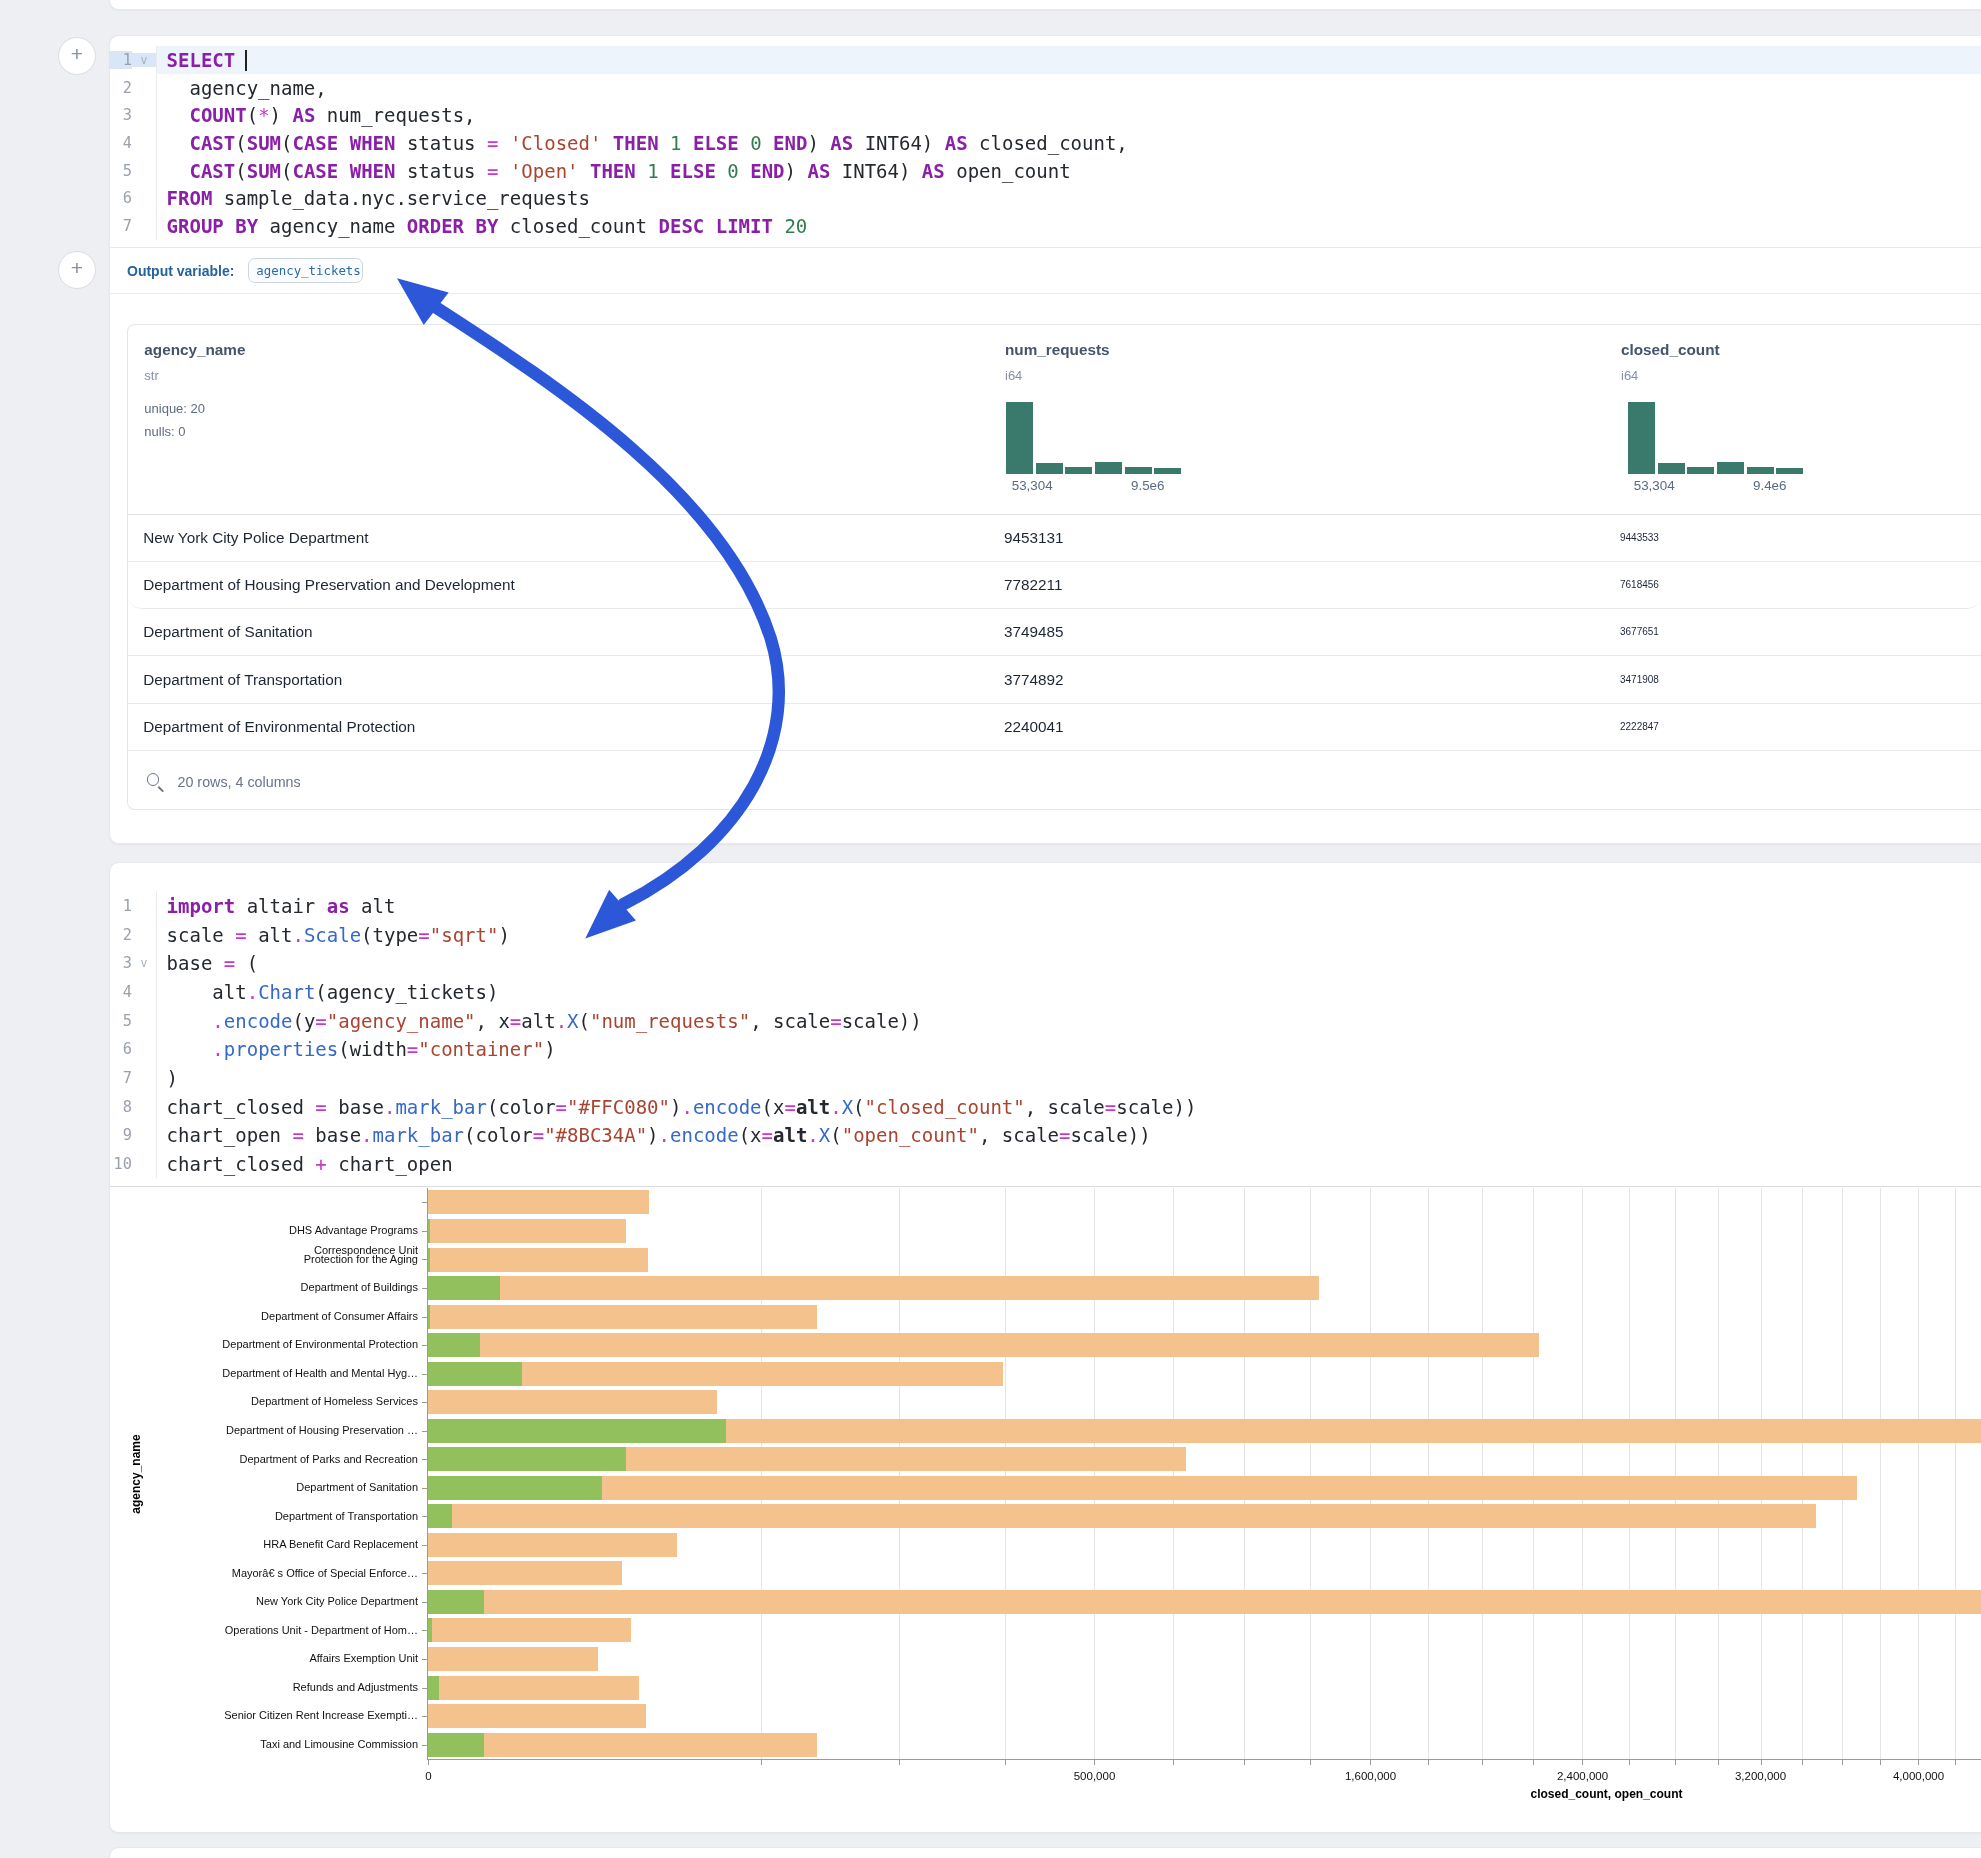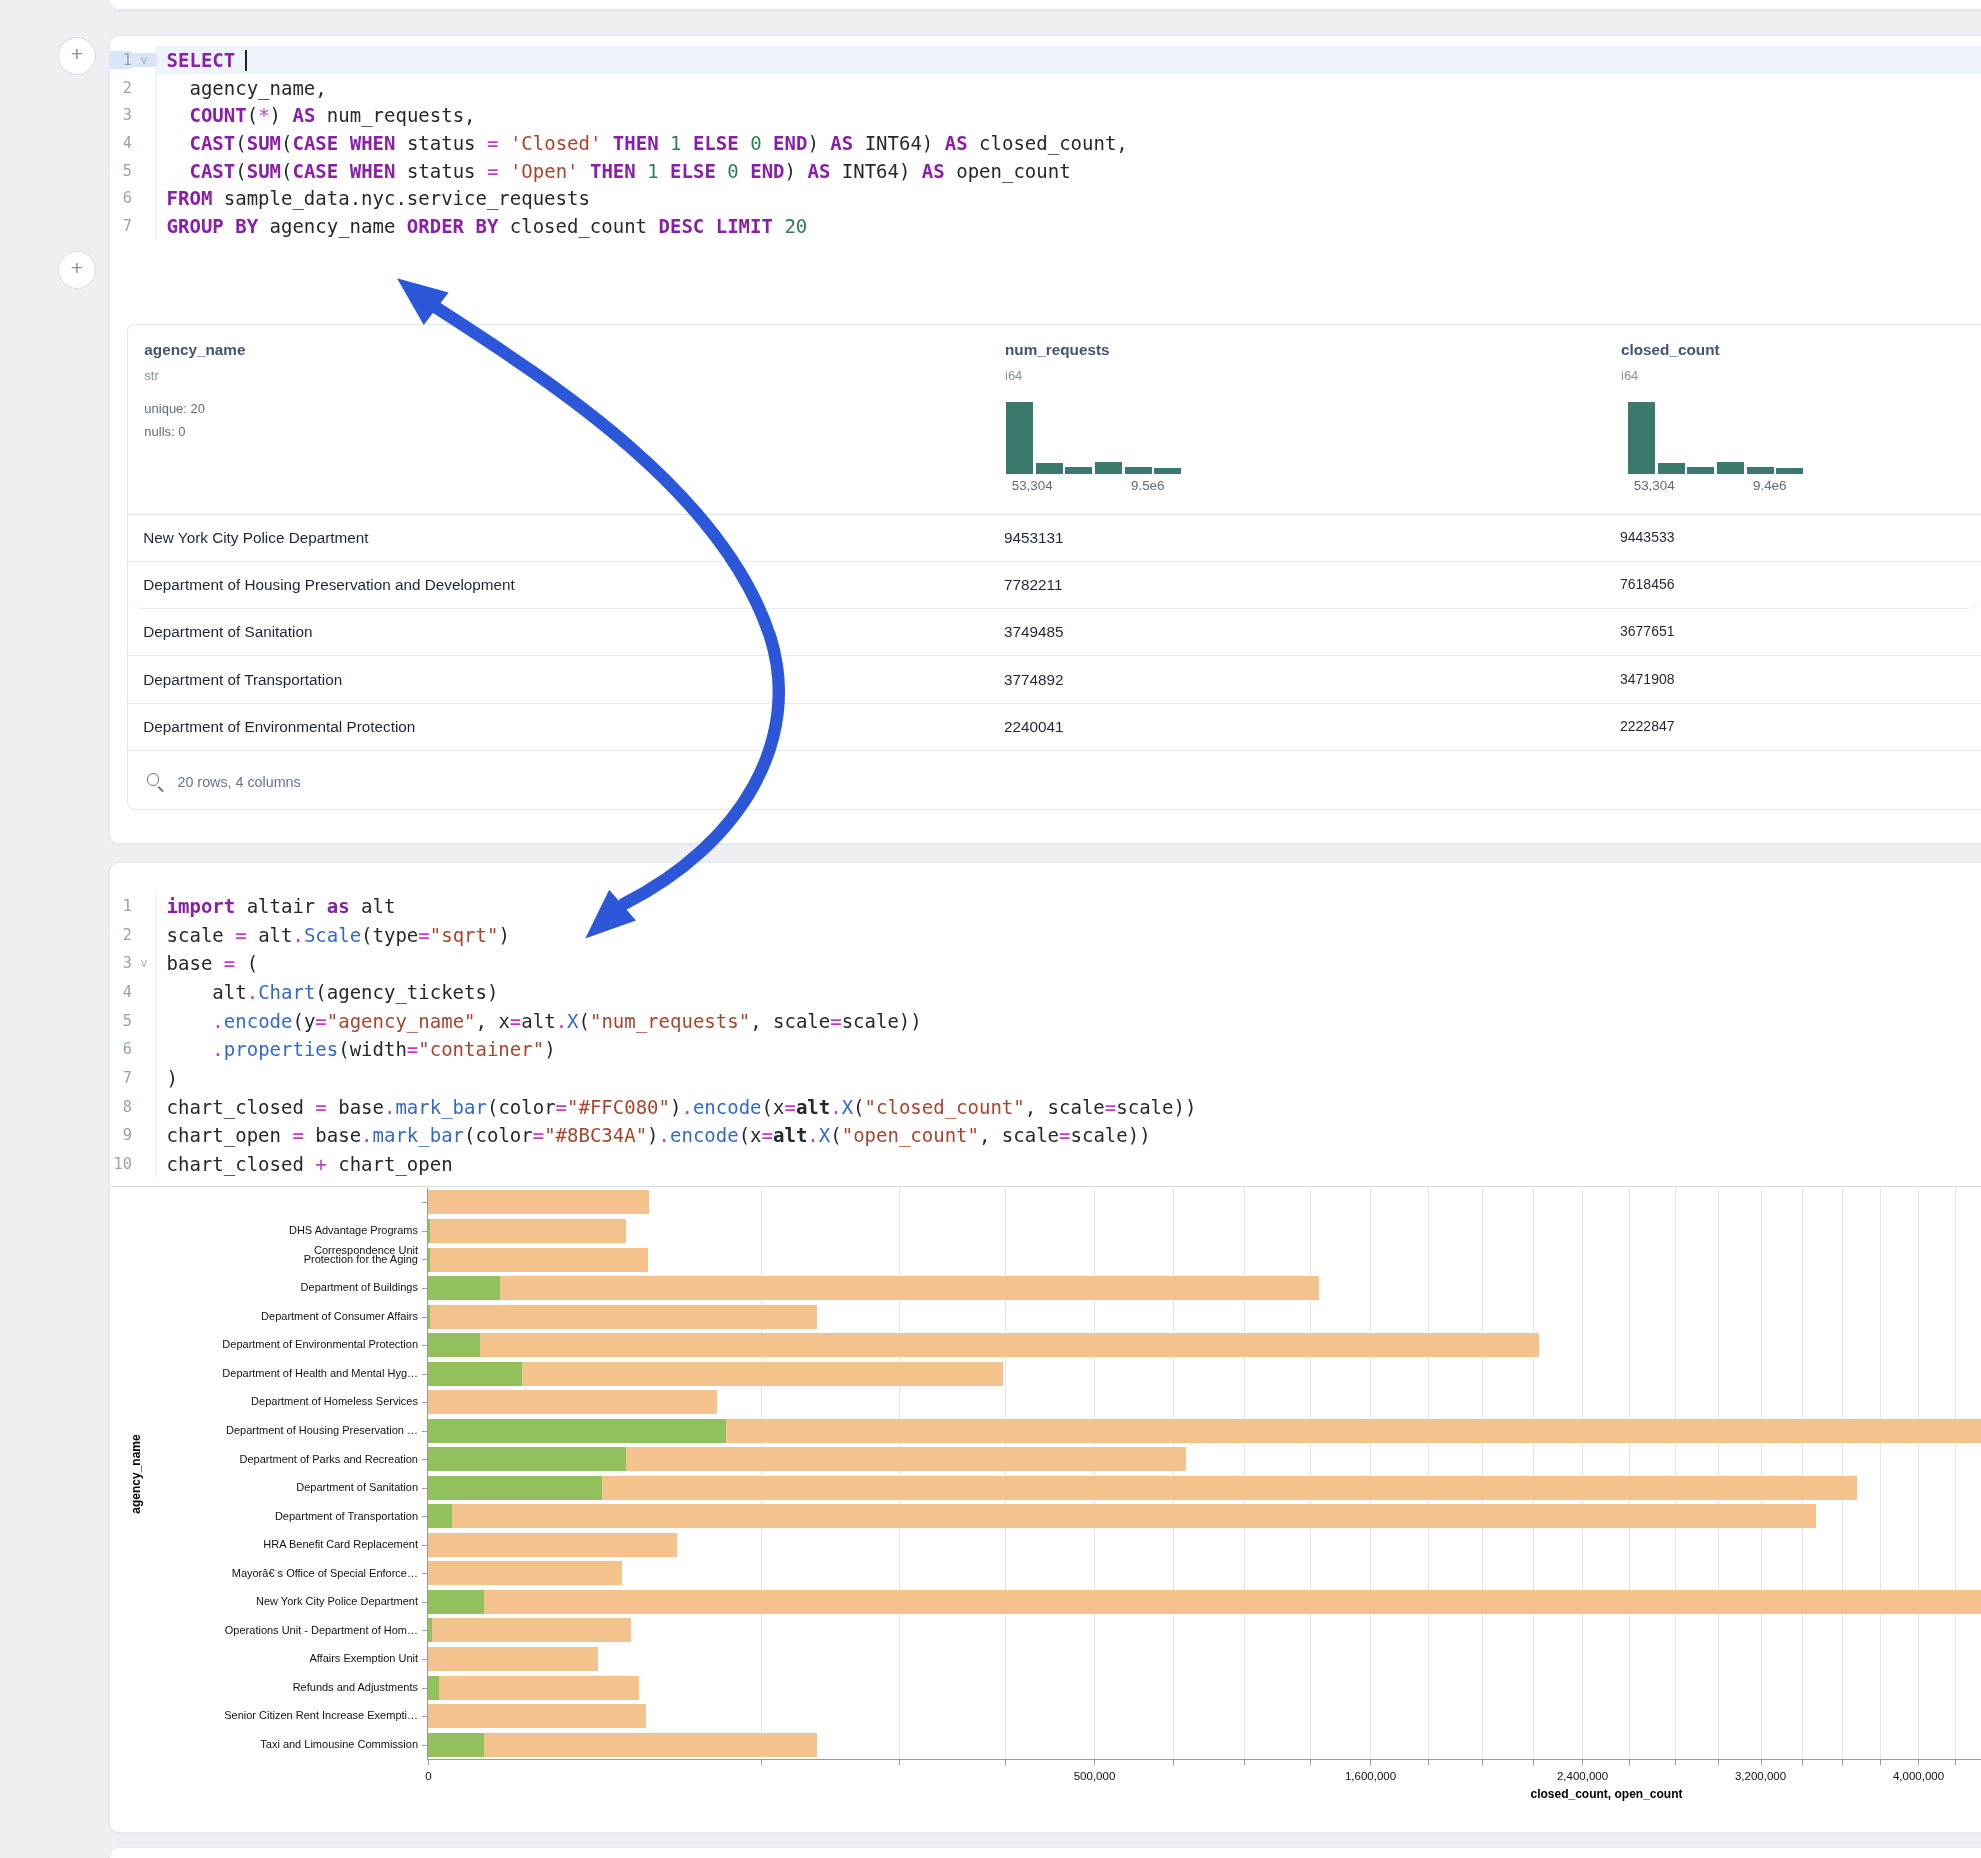--- a/index.html
+++ b/index.html
@@ -44,21 +44,21 @@
                 background:#fff;}
   .col-head{position:absolute;font-weight:bold;font-size:15.3px;color:#44546c;}
   .col-type{position:absolute;font-size:13px;color:#8491a3;}
   .col-stat{position:absolute;font-size:13px;color:#5f6c80;}
   .hist{position:absolute;}
   .hist-bar{position:absolute;bottom:0;background:#397a6c;}
   .hist-lab{position:absolute;font-size:13.4px;color:#5b6b80;top:100%;margin-top:3.8px;}
   .trow{position:absolute;left:127px;right:0;height:47px;border-bottom:1px solid #e8ebee;}
   .trow .c-agency{position:absolute;left:16.3px;top:0;line-height:47px;font-size:15.3px;color:#1d2636;}
   .trow .c-num{position:absolute;left:877px;top:0;line-height:47px;font-size:15.3px;color:#1d2636;}
-  .trow .c-closed{position:absolute;left:1493px;top:0;line-height:47px;font-size:14px;color:#1d2636;}
+  .trow .c-closed{position:absolute;left:1493px;top:0;line-height:47px;font-size:10px;color:#1d2636;}
   .tfoot{position:absolute;left:127px;top:761px;height:42px;display:flex;align-items:center;}
   .search-icon{position:relative;width:21px;height:21px;margin-left:18px;}
   .search-icon .lens{position:absolute;left:1.9px;top:1.9px;width:10.5px;height:10.5px;
                      border:1.9px solid #6b7685;border-radius:50%;}
   .search-icon .handle{position:absolute;left:14.3px;top:14.3px;width:6.7px;height:1.9px;
                        background:#6b7685;transform:rotate(45deg);transform-origin:0 0;}
   .tfoot-text{margin-left:11.5px;font-size:14.3px;color:#68748a;}
   
   .grid-v{position:absolute;width:1px;background:#e4e4e6;}
   .bar{position:absolute;height:24px;}
@@ -85,20 +85,24 @@
   <div id="sql-editor">
       <div class="code-line active" style="top: 46px; height: 28px;"><span class="ln">1</span><span class="fold">v</span><span class="code"><span class="tk-kw">SELECT</span><span class="caret"></span></span></div>
       <div class="code-line" style="top: 74px; height: 28px;"><span class="ln">2</span><span class="fold"></span><span class="code"><span class="tk-pl">  agency_name,</span></span></div>
       <div class="code-line" style="top: 101px; height: 28px;"><span class="ln">3</span><span class="fold"></span><span class="code"><span class="tk-pl">  </span><span class="tk-kw">COUNT</span><span class="tk-pl">(</span><span class="tk-op">*</span><span class="tk-pl">) </span><span class="tk-kw">AS</span><span class="tk-pl"> num_requests,</span></span></div>
       <div class="code-line" style="top: 129px; height: 28px;"><span class="ln">4</span><span class="fold"></span><span class="code"><span class="tk-pl">  </span><span class="tk-kw">CAST</span><span class="tk-pl">(</span><span class="tk-kw">SUM</span><span class="tk-pl">(</span><span class="tk-kw">CASE</span><span class="tk-pl"> </span><span class="tk-kw">WHEN</span><span class="tk-pl"> status </span><span class="tk-op">=</span><span class="tk-pl"> </span><span class="tk-str">'Closed'</span><span class="tk-pl"> </span><span class="tk-kw">THEN</span><span class="tk-pl"> </span><span class="tk-num">1</span><span class="tk-pl"> </span><span class="tk-kw">ELSE</span><span class="tk-pl"> </span><span class="tk-num">0</span><span class="tk-pl"> </span><span class="tk-kw">END</span><span class="tk-pl">) </span><span class="tk-kw">AS</span><span class="tk-pl"> INT64) </span><span class="tk-kw">AS</span><span class="tk-pl"> closed_count,</span></span></div>
       <div class="code-line" style="top: 157px; height: 28px;"><span class="ln">5</span><span class="fold"></span><span class="code"><span class="tk-pl">  </span><span class="tk-kw">CAST</span><span class="tk-pl">(</span><span class="tk-kw">SUM</span><span class="tk-pl">(</span><span class="tk-kw">CASE</span><span class="tk-pl"> </span><span class="tk-kw">WHEN</span><span class="tk-pl"> status </span><span class="tk-op">=</span><span class="tk-pl"> </span><span class="tk-str">'Open'</span><span class="tk-pl"> </span><span class="tk-kw">THEN</span><span class="tk-pl"> </span><span class="tk-num">1</span><span class="tk-pl"> </span><span class="tk-kw">ELSE</span><span class="tk-pl"> </span><span class="tk-num">0</span><span class="tk-pl"> </span><span class="tk-kw">END</span><span class="tk-pl">) </span><span class="tk-kw">AS</span><span class="tk-pl"> INT64) </span><span class="tk-kw">AS</span><span class="tk-pl"> open_count</span></span></div>
       <div class="code-line" style="top: 184px; height: 28px;"><span class="ln">6</span><span class="fold"></span><span class="code"><span class="tk-kw">FROM</span><span class="tk-pl"> sample_data.nyc.service_requests</span></span></div>
       <div class="code-line" style="top: 212px; height: 28px;"><span class="ln">7</span><span class="fold"></span><span class="code"><span class="tk-kw">GROUP BY</span><span class="tk-pl"> agency_name </span><span class="tk-kw">ORDER BY</span><span class="tk-pl"> closed_count </span><span class="tk-kw">DESC</span><span class="tk-pl"> </span><span class="tk-kw">LIMIT</span><span class="tk-pl"> </span><span class="tk-num">20</span></span></div>
     </div>
 
+  <div class="outvar-row">
+    <span class="outvar-label">Output variable:</span>
+    <span class="outvar-pill">agency_tickets</span>
+  </div>
 
   <div id="table-widget">
 
     <div class="col-head" style="left:16.3px;top:16.3px;">agency_name</div>
     <div class="col-type" style="left:16.3px;top:43px;">str</div>
     <div class="col-stat" style="left:16.3px;top:76px;">unique: 20</div>
     <div class="col-stat" style="left:16.3px;top:99px;">nulls: 0</div>
 
     <div class="col-head" style="left:877px;top:16.3px;">num_requests</div>
     <div class="col-type" style="left:877px;top:43px;">i64</div>

